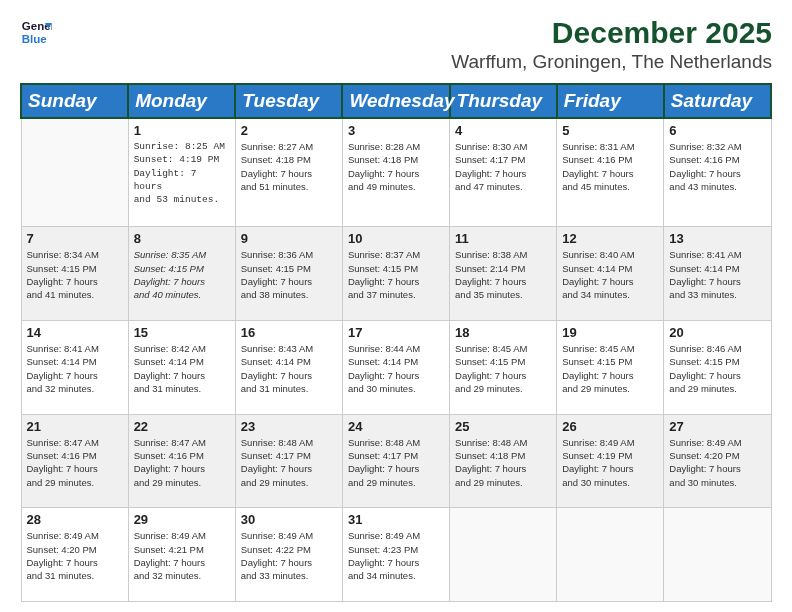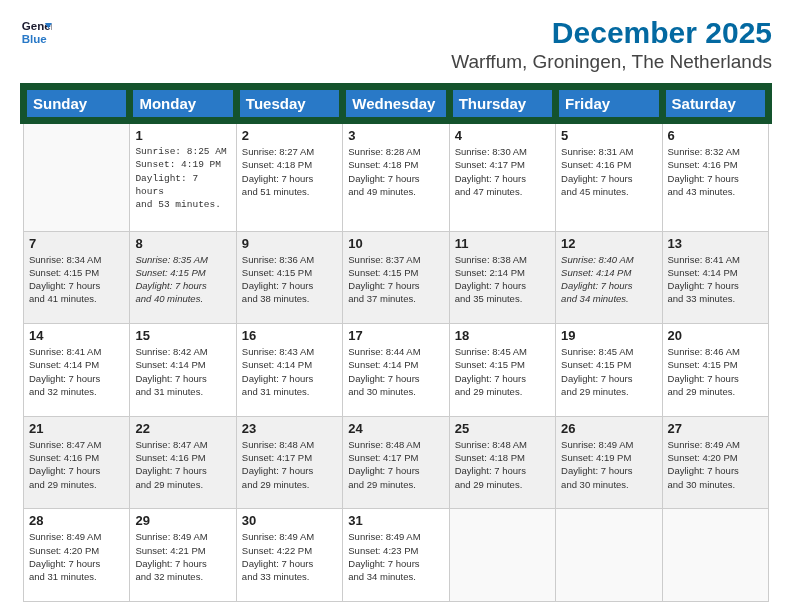--- a/index.html
+++ b/index.html
@@ -31,43 +31,44 @@
     .logo-icon {
       width: 32px;
       height: 32px;
     }
     .title-block {
       text-align: right;
     }
     .month-title {
       font-size: 30px;
       font-weight: bold;
-      color: #0369a1;
+      color: #14532d;
       line-height: 1.1;
     }
     .location-title {
       font-size: 19px;
       color: #444;
       margin-top: 2px;
     }
     .calendar {
       flex: 1;
       border: 1px solid #ccc;
       border-collapse: collapse;
       width: 100%;
       table-layout: fixed;
     }
     .calendar th {
       background: #2979c7;
       color: #fff;
       text-align: left;
       padding: 5px 6px;
-      font-size: 15px;
+      font-size: 19px;
       font-weight: bold;
-      border: 7px solid #14532d;
+      border: 2px solid #14532d;
+      font-style: italic;
     }
     .calendar td {
       vertical-align: top;
       border: 1px solid #ccc;
       padding: 4px 5px;
       font-size: 10px;
       color: #333;
       height: 80px;
     }
     .day-num {
@@ -197,21 +198,21 @@
           </td>
           <td>
             <span class="day-num">11</span>
             <div class="day-info" style="white-space: pre-line;">Sunrise: 8:38 AM
 Sunset: 2:14 PM
 Daylight: 7 hours
 and 35 minutes.</div>
           </td>
           <td>
             <span class="day-num">12</span>
-            <div class="day-info" style="white-space: pre-line; font-style: italic;">Sunrise: 8:40 AM
+            <div class="day-info" style="white-space: pre-line;">Sunrise: 8:40 AM
 Sunset: 4:14 PM
 Daylight: 7 hours
 and 34 minutes.</div>
           </td>
           <td>
             <span class="day-num">13</span>
             <div class="day-info" style="white-space: pre-line;">Sunrise: 8:41 AM
 Sunset: 4:14 PM
 Daylight: 7 hours
 and 33 minutes.</div>

